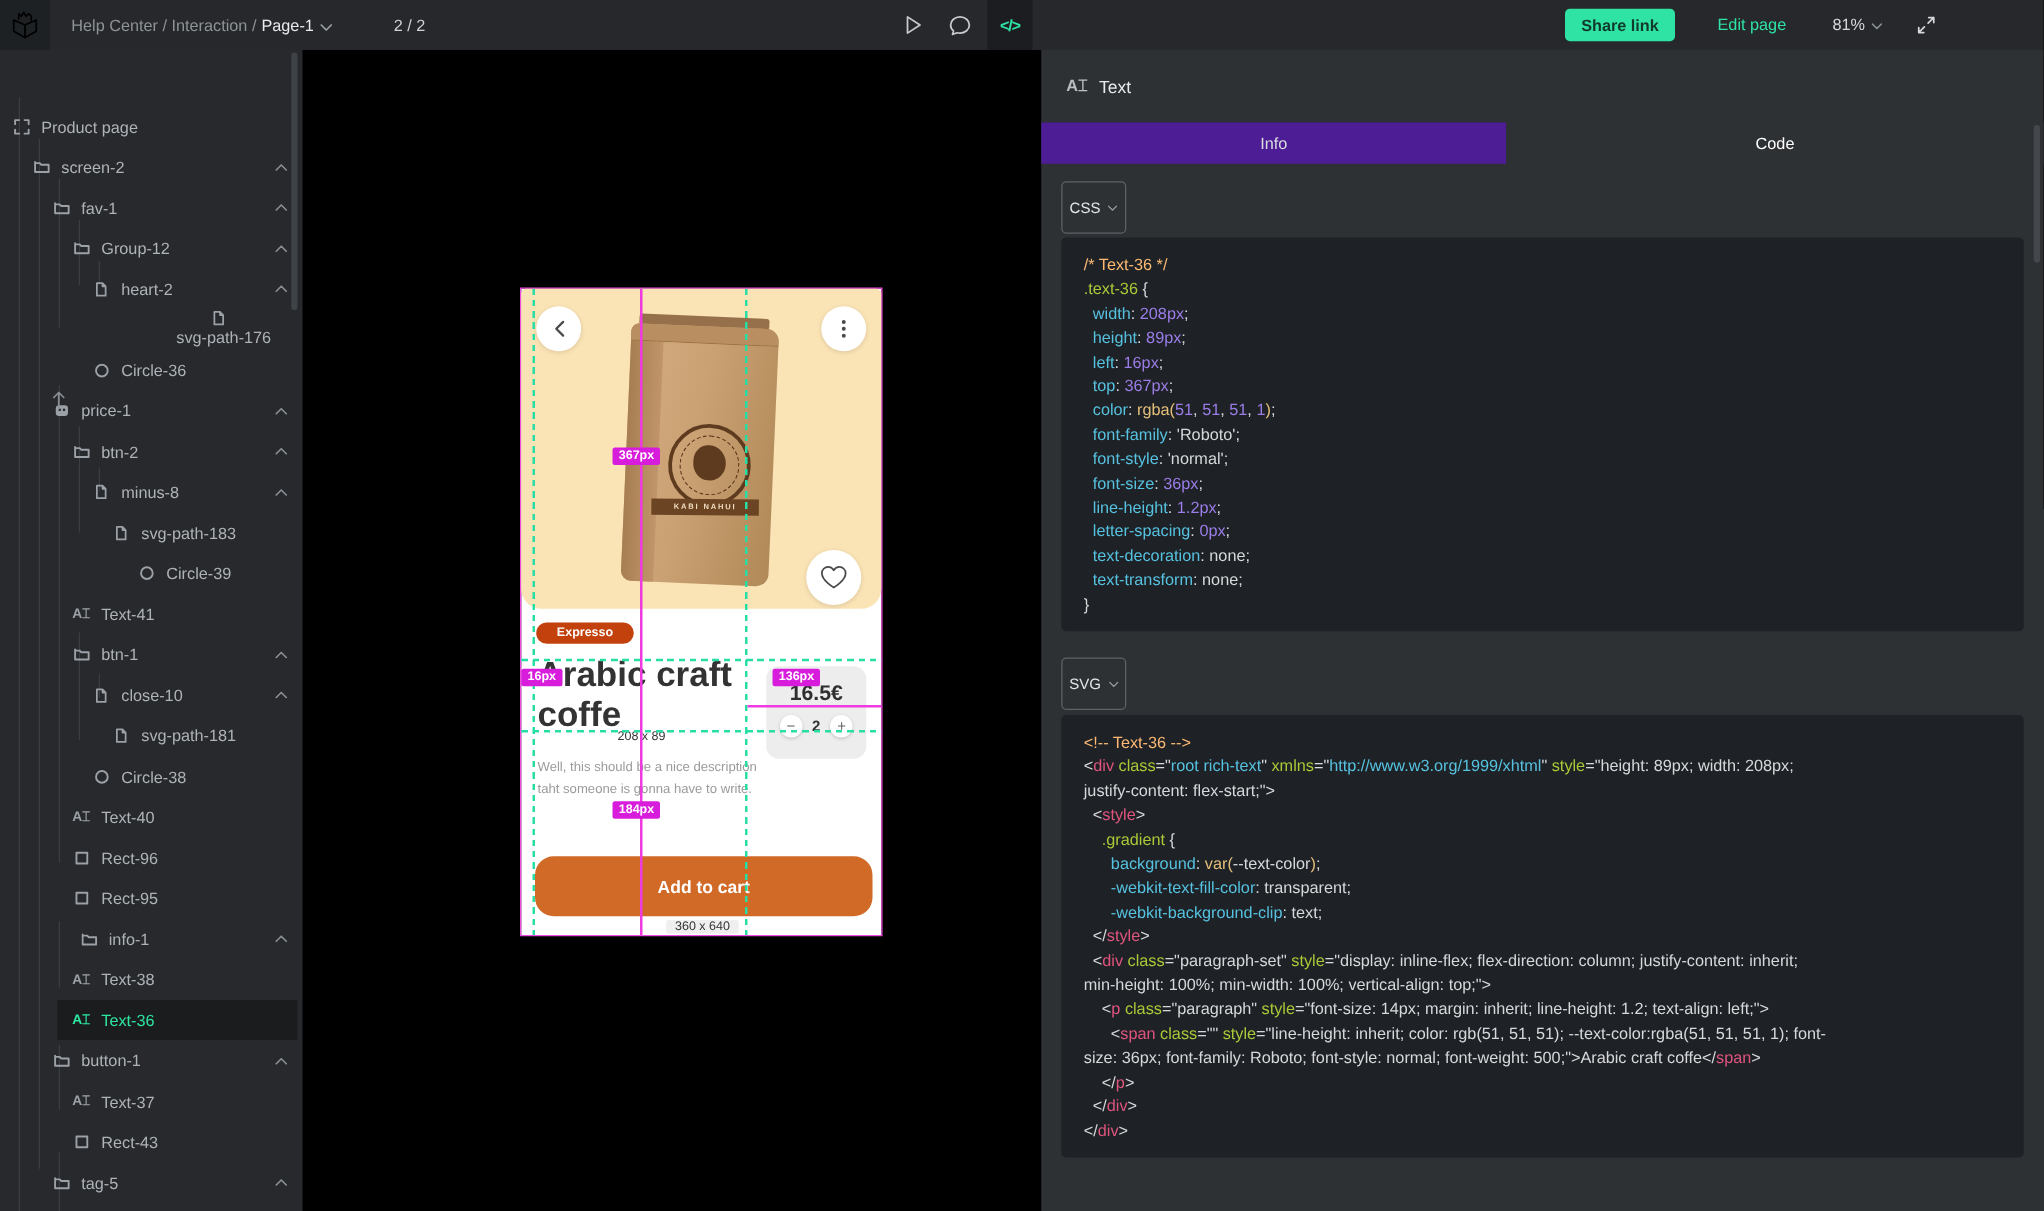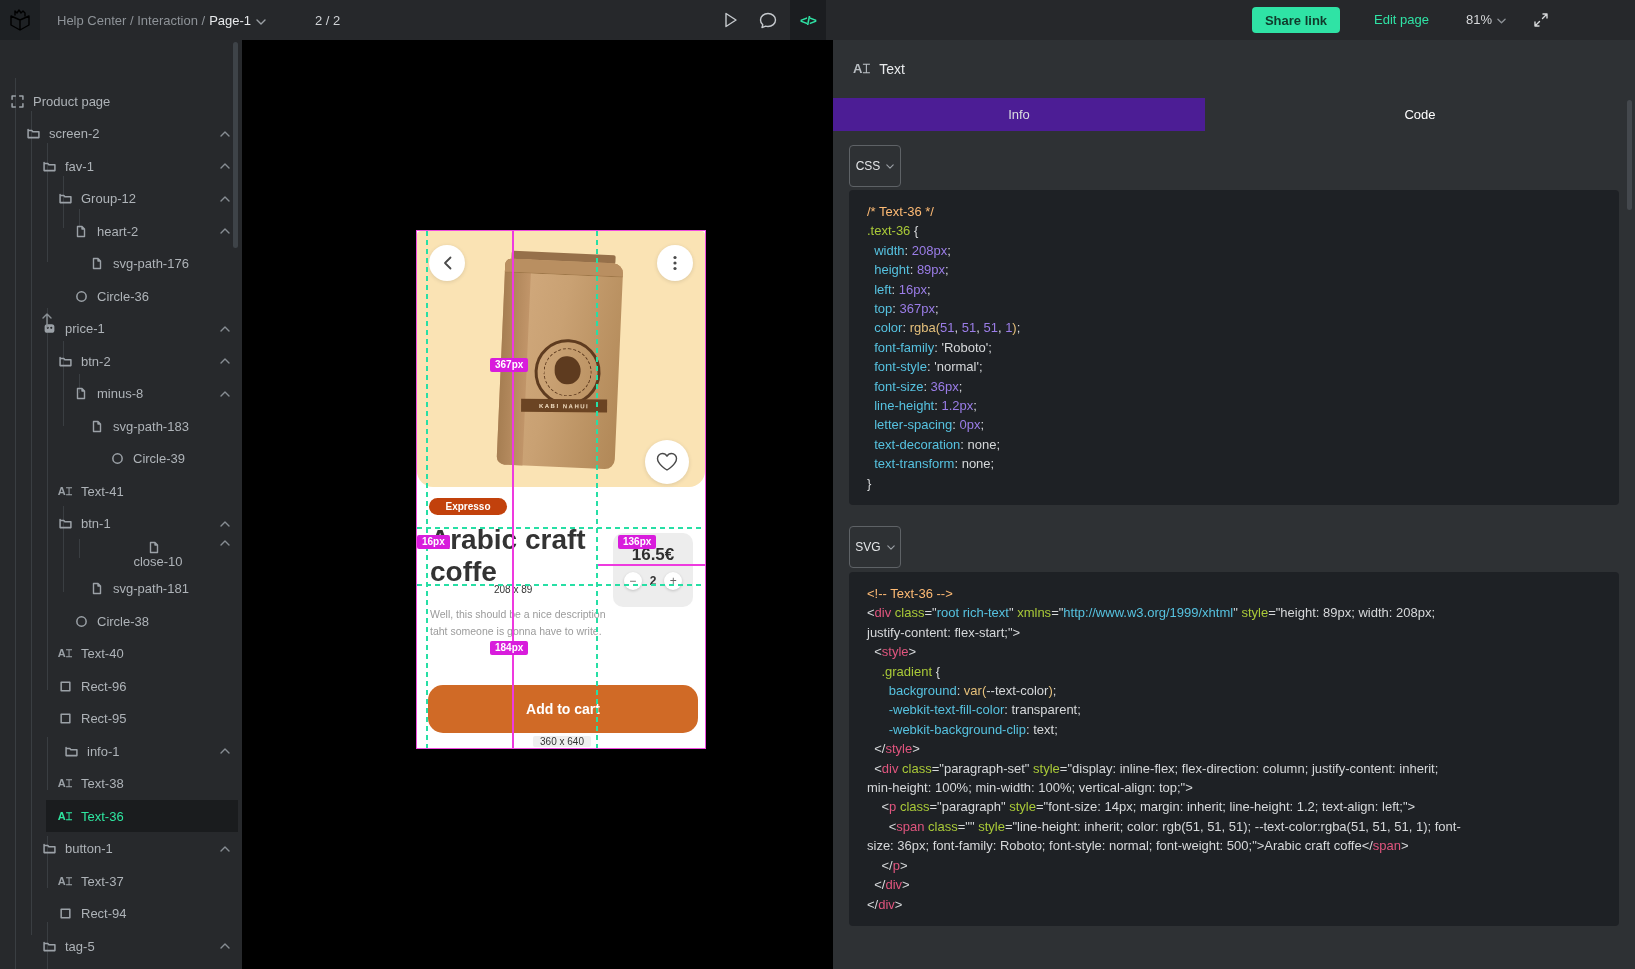--- a/index.html
+++ b/index.html
@@ -216,21 +216,21 @@
               <path d="M2.5 1.5h4.5l2.5 2.5v7.5h-7z M7 1.5v2.5h2.5"></path>
             </svg>
           </span>
           <span class="tree-label">heart-2</span>
           <span class="tree-chev">
             <svg class="lineic" width="10" height="6" viewBox="0 0 10 6">
               <path d="M1 5l4-4 4 4"></path>
             </svg>
           </span>
         </div>
-        <div class="tree-row" style="top: 207.5px; padding-left: 90px;">
+        <div class="tree-row" style="top: 207.5px; padding-left: 116px; flex-direction: column;">
           <span class="ticon">
             <svg class="lineic" width="12" height="13" viewBox="0 0 12 13">
               <path d="M2.5 1.5h4.5l2.5 2.5v7.5h-7z M7 1.5v2.5h2.5"></path>
             </svg>
           </span>
           <span class="tree-label">svg-path-176</span>
         </div>
         <div class="tree-row" style="top: 240px; padding-left: 74px;">
           <span class="ticon">
             <svg class="lineic" width="13" height="13" viewBox="0 0 12 12">
@@ -308,21 +308,21 @@
               <path d="M1 3.2h3.4l1 1.2H11v5.4H1z M1 3.2V2.4"></path>
             </svg>
           </span>
           <span class="tree-label">btn-1</span>
           <span class="tree-chev">
             <svg class="lineic" width="10" height="6" viewBox="0 0 10 6">
               <path d="M1 5l4-4 4 4"></path>
             </svg>
           </span>
         </div>
-        <div class="tree-row" style="top: 500px; padding-left: 74px; flex-direction: column;">
+        <div class="tree-row" style="top: 500px; padding-left: 74px;">
           <span class="ticon">
             <svg class="lineic" width="12" height="13" viewBox="0 0 12 13">
               <path d="M2.5 1.5h4.5l2.5 2.5v7.5h-7z M7 1.5v2.5h2.5"></path>
             </svg>
           </span>
           <span class="tree-label">close-10</span>
           <span class="tree-chev">
             <svg class="lineic" width="10" height="6" viewBox="0 0 10 6">
               <path d="M1 5l4-4 4 4"></path>
             </svg>
@@ -410,21 +410,21 @@
             <span class="aq">A⌶</span>
           </span>
           <span class="tree-label">Text-37</span>
         </div>
         <div class="tree-row" style="top: 857.5px; padding-left: 58px;">
           <span class="ticon">
             <svg class="lineic" width="13" height="13" viewBox="0 0 12 12">
               <rect x="2" y="2" width="8" height="8"></rect>
             </svg>
           </span>
-          <span class="tree-label">Rect-94</span>
+          <span class="tree-label">Rect-43</span>
         </div>
         <div class="tree-row" style="top: 890px; padding-left: 42px;">
           <span class="ticon">
             <svg class="lineic" width="13" height="13" viewBox="0 0 12 12">
               <path d="M1 3.2h3.4l1 1.2H11v5.4H1z M1 3.2V2.4"></path>
             </svg>
           </span>
           <span class="tree-label">tag-5</span>
           <span class="tree-chev">
             <svg class="lineic" width="10" height="6" viewBox="0 0 10 6">

